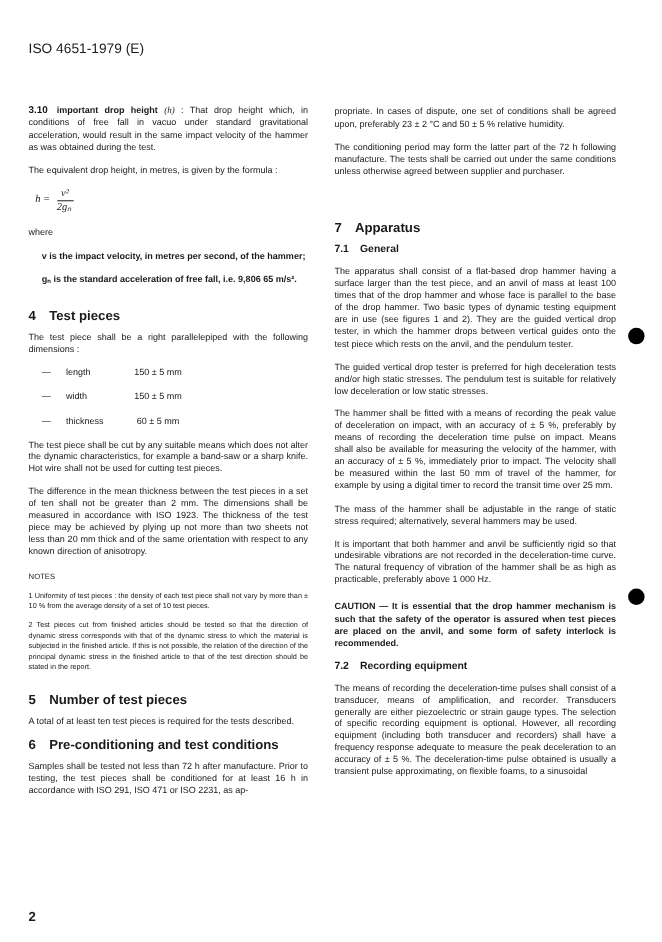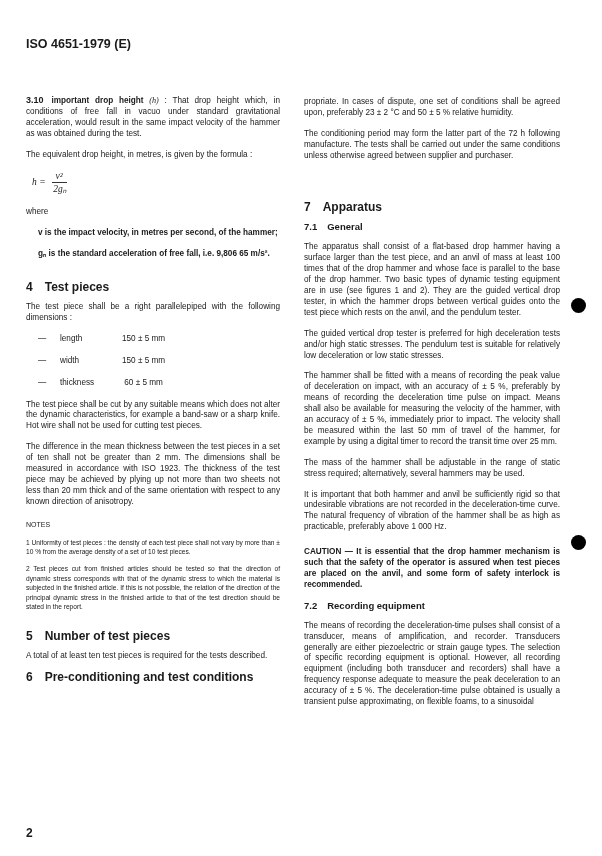--- a/index.html
+++ b/index.html
@@ -1,30 +1,30 @@
 <!DOCTYPE html>
 <html><head>
 <meta charset="utf-8">
 <style>
   html, body { margin: 0; padding: 0; background: #ffffff; }
   body { width: 602px; height: 856px; position: relative; overflow: hidden; color: #1a1a1a;
          font-family: "Liberation Sans", sans-serif; }
-  .header { position: absolute; left: 26px; top: 37px; font-size: 12.5px; font-weight: bold; }
+  .header { position: absolute; left: 26px; top: 37px; font-size: 12.5px; font-weight: normal; }
   .col { position: absolute; top: 95px; width: 254px; font-size: 8.2px; line-height: 10.9px; }
   .col.left { left: 26px; }
   .col.right { left: 304px; top: 97px; width: 256px; }
   p { margin: 0 0 10px 0; text-align: justify; }
   .term-num { font-weight: bold; font-size: 9px; margin-right: 8px; }
   .term { font-weight: bold; }
   h2 { font-size: 12px; font-weight: bold; margin: 10px 0 9px 0; }
   h2 .num { margin-right: 12px; }
   h3 { font-size: 9.5px; font-weight: bold; margin: 10px 0 9px 0; }
   h3 .num { margin-right: 10px; }
   .formula { margin: 6px 0 12px 6px; display: flex; align-items: center; font-family: "Liberation Serif", serif; font-size: 9.5px; }
-  .formula .frac { display: inline-flex; flex-direction: column; align-items: flex-end; margin-left: 6px; }
+  .formula .frac { display: inline-flex; flex-direction: column; align-items: flex-start; margin-left: 6px; }
   .formula .frac .num2 { border-bottom: 1px solid #333; padding: 0 4px 1px 4px; font-style: italic; }
   .formula .frac .den { padding-top: 1px; }
   .italic { font-style: italic; font-family: "Liberation Serif", serif; }
   .indent { margin-left: 12px; font-weight: bold; }
   .dims { margin: 4px 0 10px 12px; }
   .dim-row { display: flex; margin-bottom: 11px; }
   .dim-row .dash { width: 22px; }
   .dim-row .label { width: 62px; }
   .dim-row .val { width: 90px; }
   .notes-title { font-size: 7px; margin: 12px 0 7px 0; }
@@ -83,20 +83,21 @@
   <div class="note">2  Test pieces cut from finished articles should be tested so that the direction of dynamic stress corresponds with that of the dynamic stress to which the material is subjected in the finished article. If this is not possible, the relation of the direction of the principal dynamic stress in the finished article to that of the test direction should be stated in the report.</div>
 
   <h2 style="margin-top:20px">
     <span class="num">5</span><span>Number of test pieces</span>
   </h2>
   <p>A total of at least ten test pieces is required for the tests described.</p>
 
   <h2>
     <span class="num">6</span><span>Pre-conditioning and test conditions</span>
   </h2>
+  <p>Samples shall be tested not less than 72 h after manufacture. Prior to testing, the test pieces shall be conditioned for at least 16 h in accordance with ISO 291, ISO 471 or ISO 2231, as ap-</p>
 </div>
 
 <div class="col right">
   <p>propriate. In cases of dispute, one set of conditions shall be agreed upon, preferably 23 ± 2 °C and 50 ± 5 % relative humidity.</p>
   <p>The conditioning period may form the latter part of the 72 h following manufacture. The tests shall be carried out under the same conditions unless otherwise agreed between supplier and purchaser.</p>
 
   <h2 style="margin-top:40px">
     <span class="num">7</span><span>Apparatus</span>
   </h2>
   <h3>

